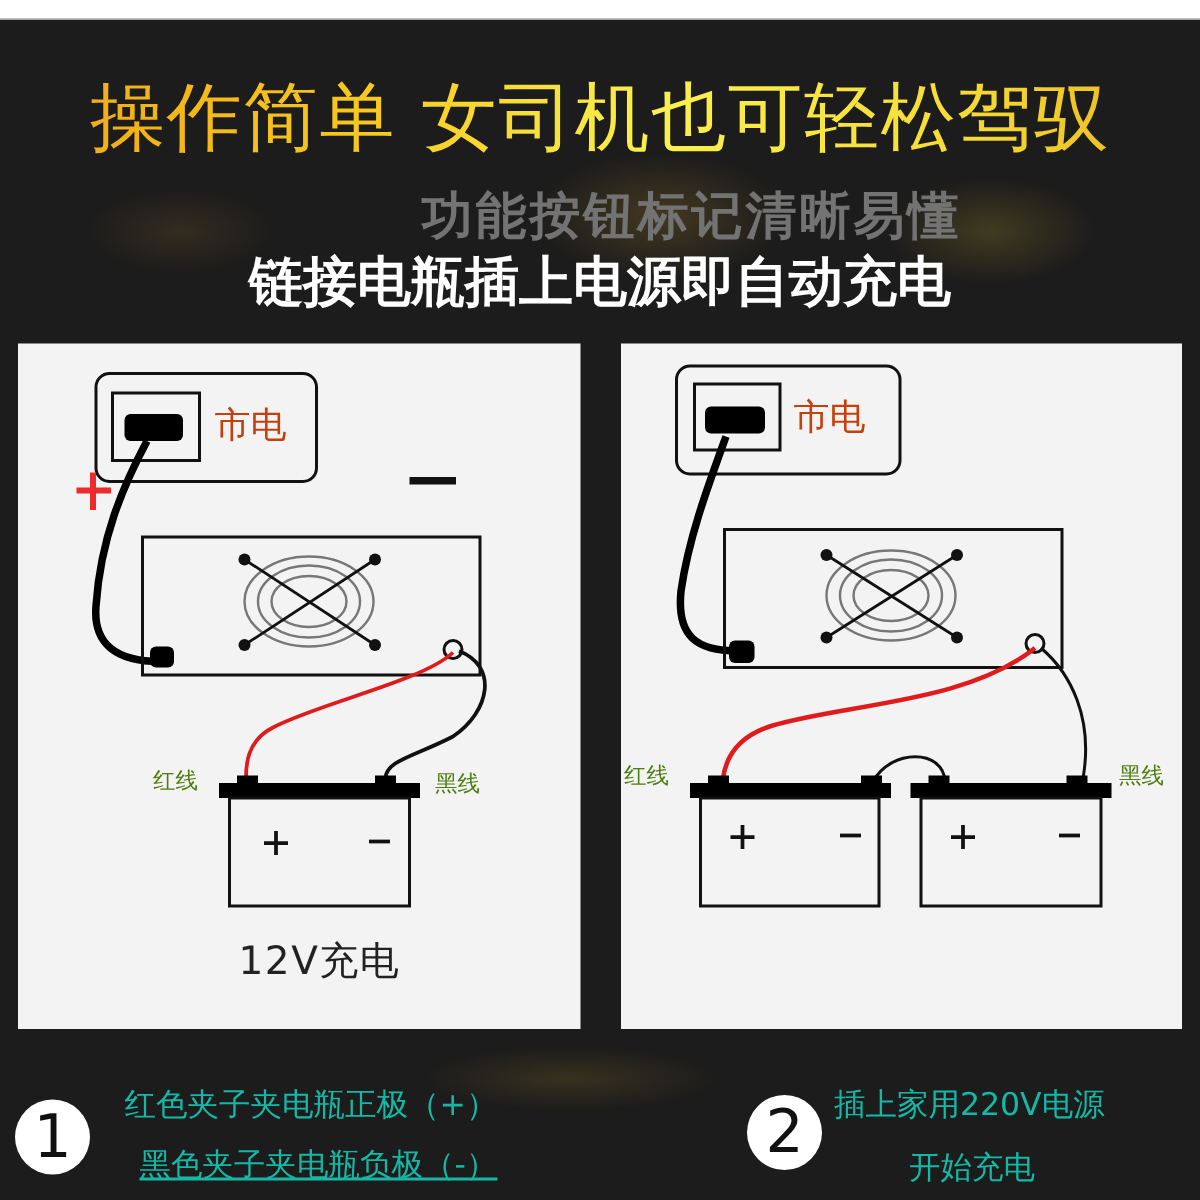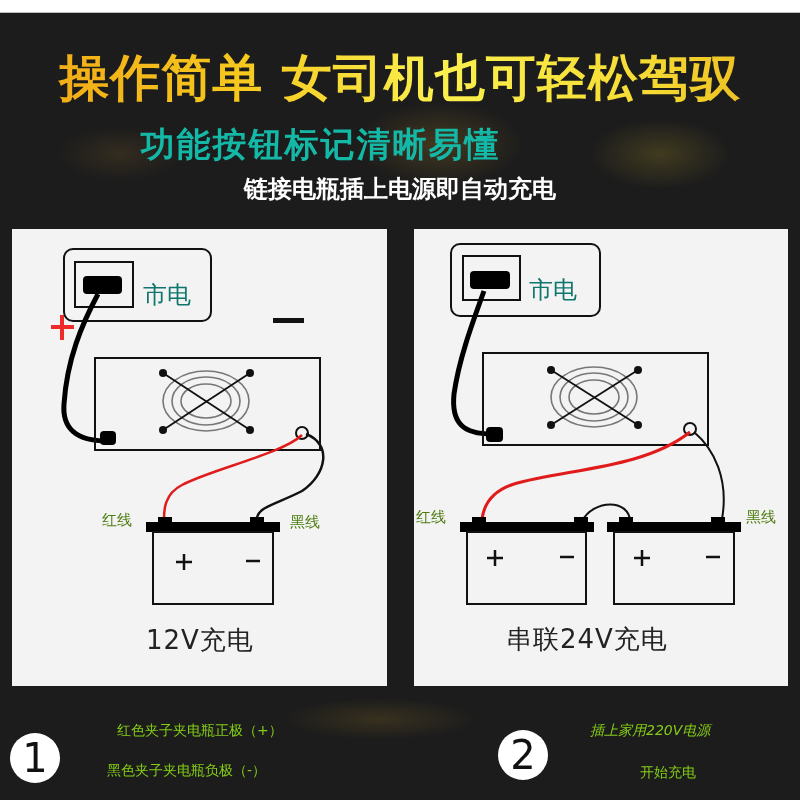--- a/index.html
+++ b/index.html
@@ -16,62 +16,63 @@
   .glow {
     position: absolute; left: 0; top: 14px; width: 800px; height: 786px;
     background:
       radial-gradient(ellipse 120px 60px at 440px 130px, rgba(140,110,40,0.35), rgba(0,0,0,0) 70%),
       radial-gradient(ellipse 100px 50px at 660px 140px, rgba(150,130,40,0.30), rgba(0,0,0,0) 70%),
       radial-gradient(ellipse 90px 40px at 120px 140px, rgba(120,90,40,0.25), rgba(0,0,0,0) 70%),
       radial-gradient(ellipse 140px 30px at 380px 705px, rgba(140,110,40,0.25), rgba(0,0,0,0) 70%);
   }
   .headline {
     position: absolute; left: 0; top: 46px; width: 800px; text-align: center;
-    font-family: "DejaVu Sans", sans-serif; font-weight: bold;
+    font-family: "DejaVu Sans", sans-serif; font-weight: normal;
     font-size: 50px; letter-spacing: 1px; line-height: 64px;
     color: #f4c320;
     background: linear-gradient(90deg, #f1a515 0%, #f6c81e 30%, #faf04e 55%, #f6dc35 80%, #e9b21a 100%);
     -webkit-background-clip: text; background-clip: text;
     -webkit-text-fill-color: transparent;
   }
   .sub1 {
-    position: absolute; left: 0; top: 122px; width: 641px; text-align: center;
-    font-weight: bold; font-size: 34px; line-height: 44px; color: #14b8a6;
+    position: absolute; left: 0; top: 122px; width: 641px; text-align: right;
+    font-weight: bold; font-size: 34px; line-height: 44px; color: #737373;
     letter-spacing: 2px;
   }
   .sub2 {
     position: absolute; left: 0; top: 170px; width: 800px; text-align: center;
-    font-weight: bold; font-size: 24px; line-height: 38px; color: #ffffff;
+    font-weight: bold; font-size: 36px; line-height: 38px; color: #ffffff;
   }
   .panel {
     position: absolute; top: 229px; height: 457px; background: #f3f3f3;
   }
   .panel-left { left: 12px; width: 375px; }
   .panel-right { left: 414px; width: 374px; }
   .panel svg { position: absolute; left: 0; top: 0; }
   .diagram-label {
     position: absolute; font-size: 26px; color: #222; letter-spacing: 1px;
     white-space: nowrap;
+    margin-left: 13px;
   }
   .mains-label {
-    position: absolute; font-size: 24px; color: #0f766e; margin-top: 12px;
+    position: absolute; font-size: 24px; color: #c2410c;
   }
   .wire-label {
     position: absolute; font-size: 15px; color: #4d7c0f;
   }
   .step {
     position: absolute; display: flex; align-items: center;
   }
   .step-num {
     width: 50px; height: 50px; border-radius: 50%; background: #ffffff;
     color: #111; font-size: 40px; line-height: 50px; text-align: center;
     font-family: "DejaVu Sans", sans-serif;
   }
   .step-text {
-    position: absolute; color: #84cc16; font-size: 14px; white-space: nowrap; margin-left: 34px;
+    position: absolute; color: #14b8a6; font-size: 21px; white-space: nowrap;
   }
 </style>
 </head>
 <body>
 
 <div class="top-strip"></div>
 <div class="glow"></div>
 
 <div class="headline">操作简单 女司机也可轻松驾驭</div>
 <div class="sub1">功能按钮标记清晰易懂</div>
@@ -166,26 +167,25 @@
       <rect x="297" y="288" width="14" height="6" fill="#000"></rect>
       <rect x="193" y="293" width="134" height="10" fill="#000"></rect>
       <rect x="200" y="303" width="120" height="72" fill="none" stroke="#111" stroke-width="2"></rect>
       <path d="M220 329 H236 M228 321 V337" stroke="#111" stroke-width="2.5"></path>
       <path d="M292 328 H306" stroke="#111" stroke-width="2.5"></path>
     </g>
   </svg>
   <div class="mains-label" style="left:115px;top:33px;">市电</div>
   <div class="wire-label" style="left:2px;top:279px;">红线</div>
   <div class="wire-label" style="left:332px;top:279px;">黑线</div>
-  <div class="diagram-label" style="left:92px;top:393px;">串联24V充电</div>
 </div>
 
 <div class="step" style="left:10px;top:733px;">
   <div class="step-num">1</div>
 </div>
 <div class="step-text" style="left:83px;top:722px;">红色夹子夹电瓶正极（+）</div>
-<div class="step-text" style="left:73px;top:762px;">黑色夹子夹电瓶负极（-）</div>
+<div class="step-text" style="left:93px;top:762px;text-decoration:underline;">黑色夹子夹电瓶负极（-）</div>
 
 <div class="step" style="left:498px;top:730px;">
   <div class="step-num">2</div>
 </div>
-<div class="step-text" style="left:556px;top:722px;font-style:italic;">插上家用220V电源</div>
+<div class="step-text" style="left:556px;top:722px;">插上家用220V电源</div>
 <div class="step-text" style="left:606px;top:764px;">开始充电</div>
 
 </body></html>

